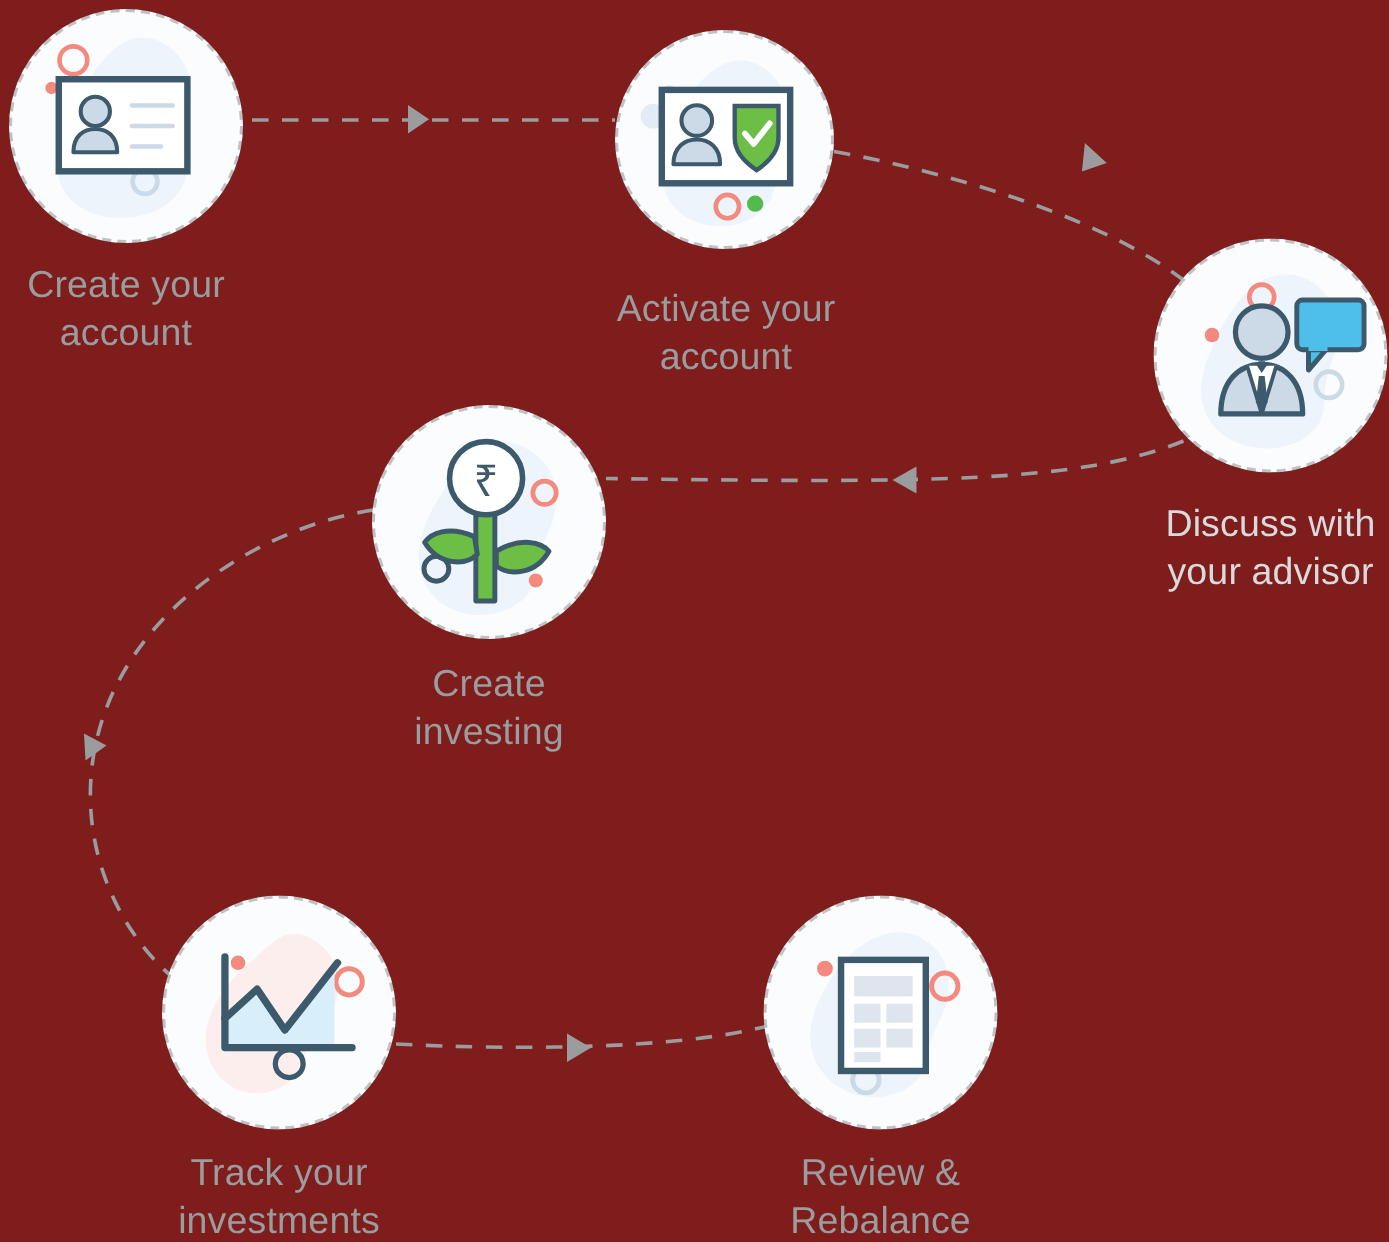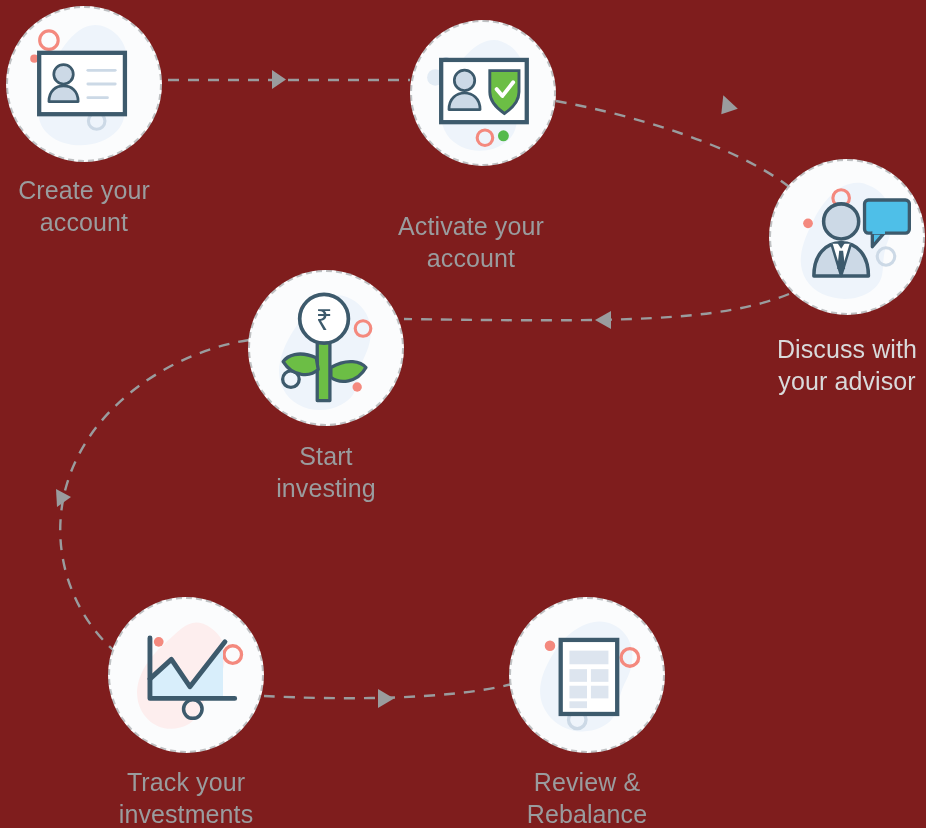--- a/index.html
+++ b/index.html
@@ -118,21 +118,21 @@
         <circle cx="24" cy="57" r="8.5" fill="#e3ecf5"></circle>
         <circle cx="75" cy="119" r="8" fill="none" stroke="#f4897e" stroke-width="3.2"></circle>
         <circle cx="94" cy="117" r="5.6" fill="#54ba4c"></circle>
         <rect x="30" y="39" width="88" height="64" fill="#ffffff" stroke="#3d5a6c" stroke-width="4.4"></rect>
         <circle cx="54" cy="60" r="10.5" fill="#ccd9e6" stroke="#3d5a6c" stroke-width="2.8"></circle>
         <path d="M38 90 C38 78, 46 73, 54 73 C62 73, 70 78, 70 90 Z" fill="#ccd9e6" stroke="#3d5a6c" stroke-width="2.8" stroke-linejoin="round"></path>
         <path d="M80 50 L110 50 L110 72 C110 84, 98 92, 95 94 C92 92, 80 84, 80 72 Z" fill="#6cbe45" stroke="#3d5a6c" stroke-width="3"></path>
         <path d="M87 69 L93 76 L104 62" fill="none" stroke="#ffffff" stroke-width="4" stroke-linecap="round" stroke-linejoin="round"></path>
       </svg>
     </div>
-    <div class="step-label" style="left:371px;top:190px;width:200px;margin-top:20px;">Activate your
+    <div class="step-label" style="left:384px;top:190px;width:200px;">Activate your
 account</div>
   </div>
 
   <div class="step" style="left:0;top:0;">
     <div class="node" style="left:769px;top:159px;width:156px;height:156px;border:2.2px dashed #bfc1c3;">
       <svg class="node-inner" viewBox="0 0 156 156">
         <path d="M98 24 C122 32, 130 58, 120 82 C110 106, 122 120, 102 134 C82 148, 48 142, 36 122 C24 102, 34 80, 44 60 C54 40, 74 16, 98 24 Z" fill="#eef4fb"></path>
         <circle cx="72" cy="38" r="8.5" fill="none" stroke="#f4897e" stroke-width="3.2"></circle>
         <circle cx="38" cy="64" r="5" fill="#f4897e"></circle>
         <circle cx="118" cy="98" r="9" fill="none" stroke="#ccd9e6" stroke-width="3.2"></circle>
@@ -159,21 +159,21 @@
         <circle cx="116" cy="58" r="8" fill="none" stroke="#f4897e" stroke-width="3.2"></circle>
         <circle cx="42" cy="110" r="8.5" fill="none" stroke="#3d5a6c" stroke-width="3.4"></circle>
         <circle cx="110" cy="118" r="4.8" fill="#f4897e"></circle>
         <rect x="69" y="70" width="13" height="62" fill="#6cbe45" stroke="#3d5a6c" stroke-width="3.4" stroke-linejoin="round"></rect>
         <path d="M68 88 C50 80, 38 86, 34 92 C44 108, 62 108, 70 100 Z" fill="#6cbe45" stroke="#3d5a6c" stroke-width="3.4" stroke-linejoin="round"></path>
         <path d="M83 98 C100 88, 114 92, 119 98 C110 114, 92 115, 83 108 Z" fill="#6cbe45" stroke="#3d5a6c" stroke-width="3.4" stroke-linejoin="round"></path>
         <circle cx="76" cy="48" r="25" fill="#ffffff" stroke="#3d5a6c" stroke-width="3.8"></circle>
         <text x="76" y="60" font-family="'Liberation Serif', serif" font-size="30" fill="#3d5a6c" text-anchor="middle">₹</text>
       </svg>
     </div>
-    <div class="step-label" style="left:226px;top:440px;width:200px;">Start
+    <div class="step-label" style="left:226px;top:440px;width:200px;">Create
 investing</div>
   </div>
 
   <div class="step" style="left:0;top:0;">
     <div class="node" style="left:108px;top:597px;width:156px;height:156px;border:2.2px dashed #bfc1c3;">
       <svg class="node-inner" viewBox="0 0 156 156">
         <path d="M104 30 C124 44, 122 70, 106 90 C90 110, 94 126, 72 132 C50 138, 30 122, 28 100 C26 78, 42 58, 58 44 C74 30, 84 16, 104 30 Z" fill="#fdeeee"></path>
         <circle cx="50" cy="44" r="5" fill="#f4897e"></circle>
         <circle cx="126" cy="57" r="9" fill="none" stroke="#f4897e" stroke-width="3.4"></circle>
         <circle cx="85" cy="113" r="9.5" fill="none" stroke="#3d5a6c" stroke-width="3.6"></circle>

